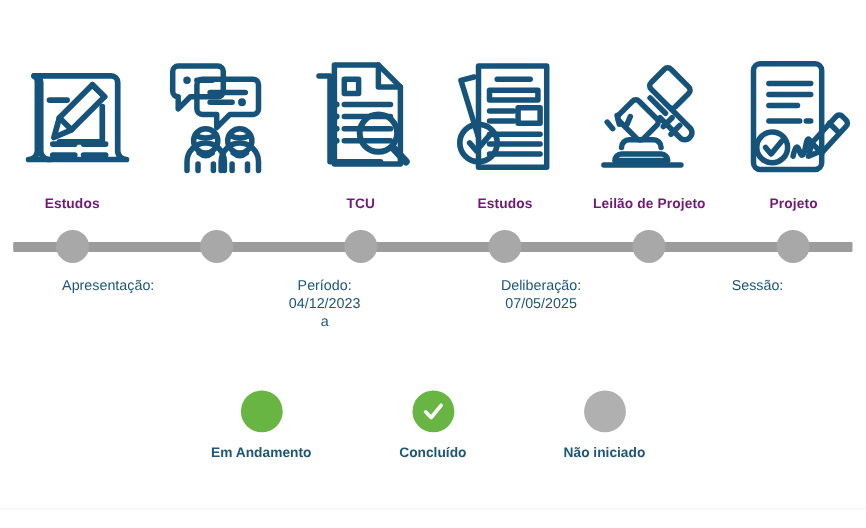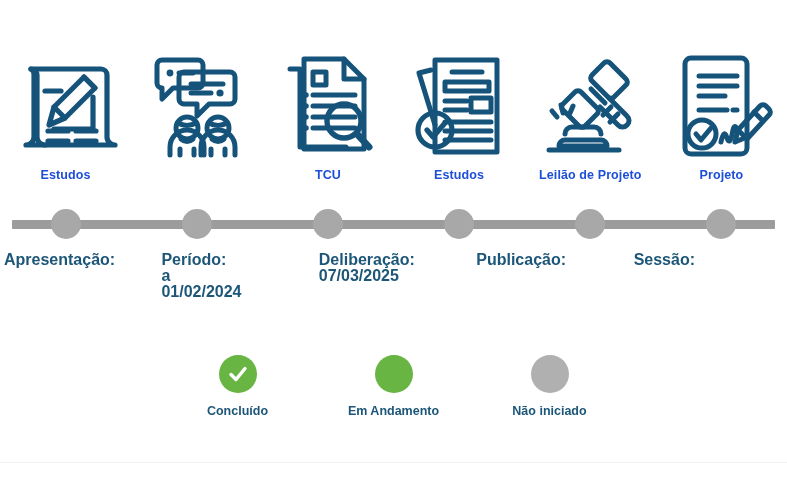--- a/index.html
+++ b/index.html
@@ -25,23 +25,24 @@
   .stage-icon{
     height:124px;
     width:110px;
     display:flex;
     align-items:center;
     justify-content:center;
     margin-top:44px;
   }
   .stage-icon svg{display:block;}
   .stage-label{
+    margin-top:10px;
     font-size:12.5px;
     font-weight:bold;
-    color:#1d4ed8;
+    color:#701a75;
     text-align:right;
     letter-spacing:.1px;
     white-space:nowrap;
   }
 
   
   .timeline{
     position:absolute;
     top:206px;left:0;width:787px;height:36px;
   }
@@ -68,22 +69,23 @@
 
   
   .captions{
     position:absolute;
     top:252px;left:0;width:787px;
     display:flex;
     align-items:flex-start;
   }
   .cap-cell{
     flex:1 1 0;
-    font-size:16px;
-    font-weight:bold;
+    text-align:center;
+    font-size:13px;
+    font-weight:normal;
     color:#1C5678;
     line-height:16px;
     padding:0 4px;
     box-sizing:border-box;
   }
   .cap-cell div{white-space:nowrap;}
 
   
   .legend{
     position:absolute;
@@ -266,50 +268,47 @@
     </div>
   </div>
 </div>
 
 <div class="captions">
   <div class="cap-cell">
     <div>Apresentação:</div>
   </div>
   <div class="cap-cell">
     <div>Período:</div>
+    <div>04/12/2023</div>
     <div>a</div>
-    <div>01/02/2024</div>
   </div>
   <div class="cap-cell">
     <div>Deliberação:</div>
-    <div>07/03/2025</div>
-  </div>
-  <div class="cap-cell">
-    <div>Publicação:</div>
+    <div>07/05/2025</div>
   </div>
   <div class="cap-cell">
     <div>Sessão:</div>
   </div>
 </div>
 
 <div class="legend">
+
+  <div class="legend-item">
+    <div class="legend-dot green"></div>
+    <div class="legend-label">Em Andamento</div>
+  </div>
 
   <div class="legend-item">
     <div class="legend-dot green">
       <svg width="24" height="24" viewBox="0 0 24 24">
         <path d="M5 12.5 l5 5 9 -11" fill="none" stroke="#ffffff" stroke-width="3.4" stroke-linecap="round" stroke-linejoin="round"></path>
       </svg>
     </div>
     <div class="legend-label">Concluído</div>
   </div>
 
   <div class="legend-item">
-    <div class="legend-dot green"></div>
-    <div class="legend-label">Em Andamento</div>
-  </div>
-
-  <div class="legend-item">
     <div class="legend-dot gray"></div>
     <div class="legend-label">Não iniciado</div>
   </div>
 </div>
 
 <div class="bottom-rule"></div>
 
 </body></html>

